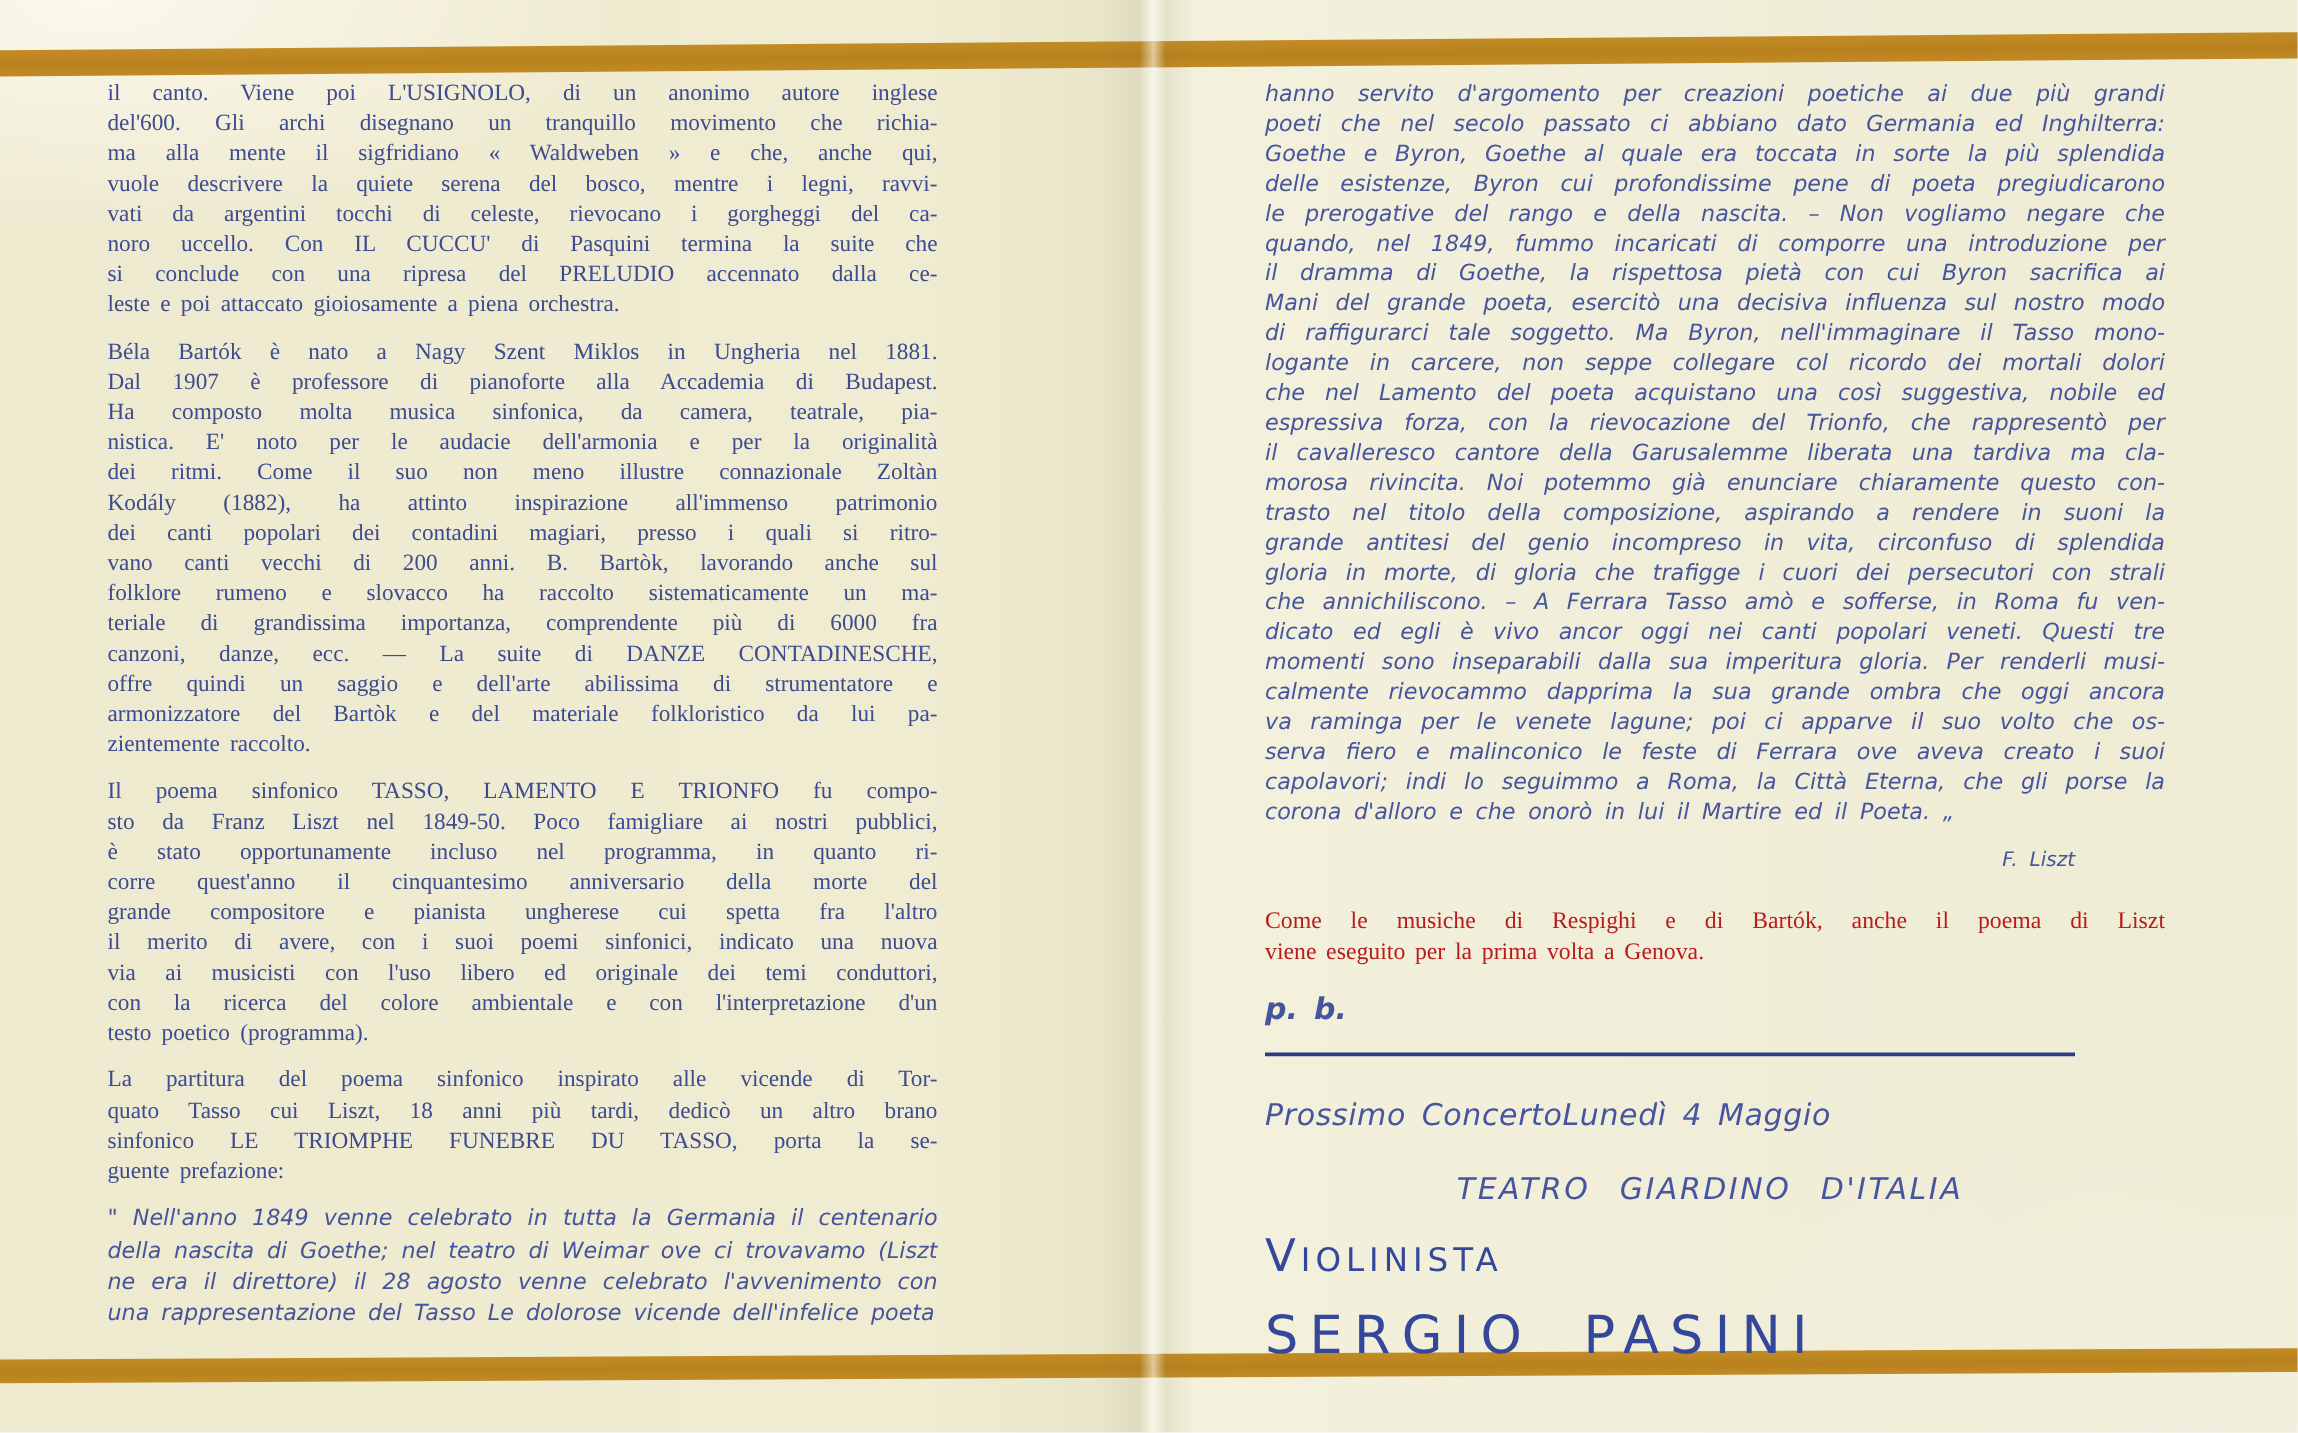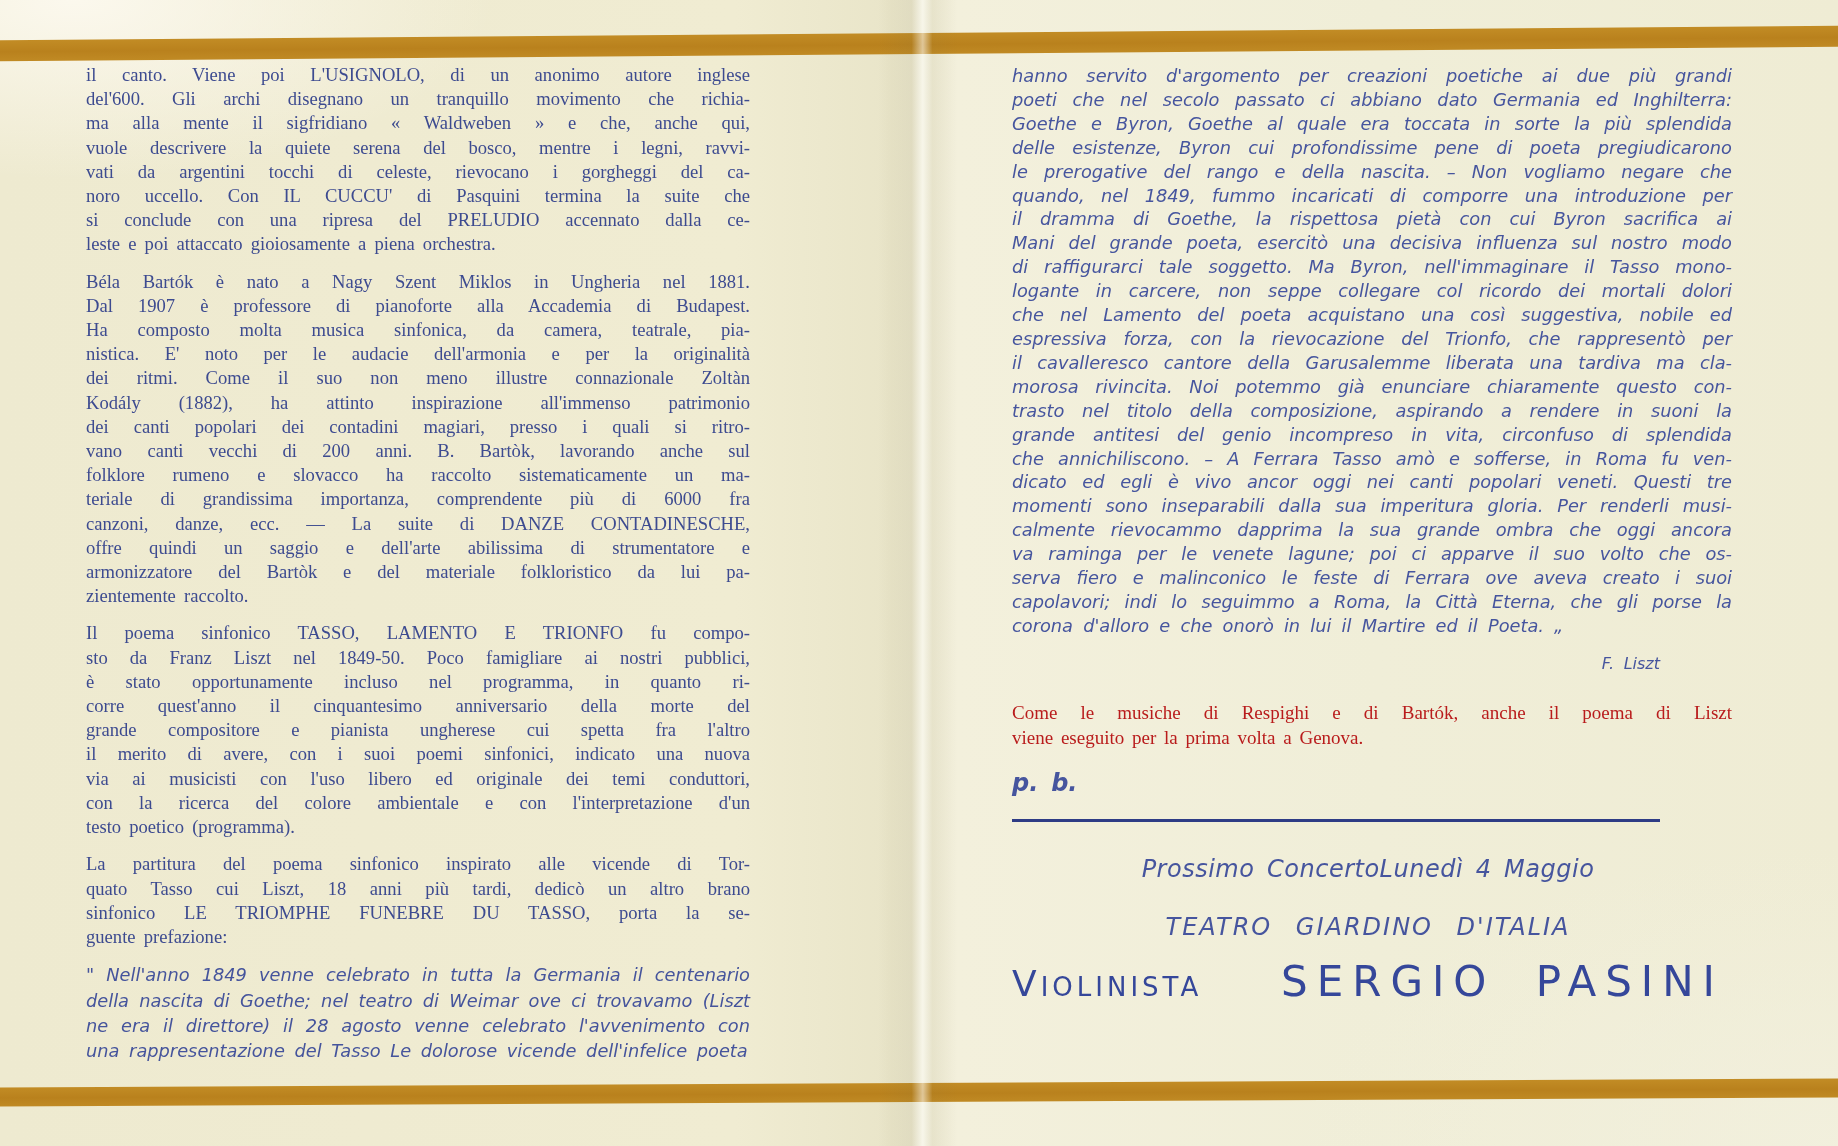--- a/index.html
+++ b/index.html
@@ -26,26 +26,26 @@
   .para.italic-sans{font-family:"DejaVu Sans",sans-serif;font-style:italic;font-size:17.8px;
     line-height:25.4px;color:#45549c;word-spacing:4px;}
 
   .right-col{left:1012px;top:64px;width:720px;font-family:"DejaVu Sans",sans-serif;
     font-style:italic;font-size:17.8px;line-height:23.9px;color:#46559e;word-spacing:4.5px;}
   .signature{margin-top:14px;width:648px;text-align:right;font-size:16px;}
   .note{margin-top:24px;font-family:"Liberation Serif","DejaVu Serif",serif;font-style:normal;
     font-size:19px;line-height:25px;color:#b91c1c;word-spacing:3px;}
   .initials{margin-top:22px;width:648px;text-align:left;font-size:24px;font-weight:bold;}
   .rule{margin-top:23px;width:648px;height:3px;background:#2e3c85;}
-  .concert-row{margin-top:36px;width:712px;display:flex;justify-content:center;
+  .concert-row{margin-top:36px;width:712px;display:flex;justify-content:flex-start;
     font-size:24px;letter-spacing:.5px;}
   .venue{margin-top:35px;width:712px;text-align:center;font-size:24px;
     letter-spacing:2px;word-spacing:14px;}
-  .performer{margin-top:30px;width:712px;display:flex;justify-content:space-between;align-items:baseline;
-    gap:34px;font-style:normal;color:#35479a;}
+  .performer{margin-top:30px;width:712px;display:flex;justify-content:flex-start;align-items:baseline;
+    gap:34px;font-style:normal;color:#35479a;flex-direction:column;}
   .performer .role{display:inline-block;font-size:26px;letter-spacing:4px;}
   .performer .role::first-letter{font-size:36px;}
   .performer .name{display:inline-block;font-size:42px;letter-spacing:9px;word-spacing:18px;}
 </style>
 </head>
 <body>
 
 <div class="bar top"></div>
 <div class="bar bottom"></div>
 
@@ -112,20 +112,21 @@
       <div class="tline">il dramma di Goethe, la rispettosa pietà con cui Byron sacrifica ai</div>
       <div class="tline">Mani del grande poeta, esercitò una decisiva influenza sul nostro modo</div>
       <div class="tline">di raffigurarci tale soggetto. Ma Byron, nell'immaginare il Tasso mono-</div>
       <div class="tline">logante in carcere, non seppe collegare col ricordo dei mortali dolori</div>
       <div class="tline">che nel Lamento del poeta acquistano una così suggestiva, nobile ed</div>
       <div class="tline">espressiva forza, con la rievocazione del Trionfo, che rappresentò per</div>
       <div class="tline">il cavalleresco cantore della Garusalemme liberata una tardiva ma cla-</div>
       <div class="tline">morosa rivincita. Noi potemmo già enunciare chiaramente questo con-</div>
       <div class="tline">trasto nel titolo della composizione, aspirando a rendere in suoni la</div>
       <div class="tline">grande antitesi del genio incompreso in vita, circonfuso di splendida</div>
+      <div class="tline">gloria in morte, di gloria che trafigge i cuori dei persecutori con strali</div>
       <div class="tline">che annichiliscono. – A Ferrara Tasso amò e sofferse, in Roma fu ven-</div>
       <div class="tline">dicato ed egli è vivo ancor oggi nei canti popolari veneti. Questi tre</div>
       <div class="tline">momenti sono inseparabili dalla sua imperitura gloria. Per renderli musi-</div>
       <div class="tline">calmente rievocammo dapprima la sua grande ombra che oggi ancora</div>
       <div class="tline">va raminga per le venete lagune; poi ci apparve il suo volto che os-</div>
       <div class="tline">serva fiero e malinconico le feste di Ferrara ove aveva creato i suoi</div>
       <div class="tline">capolavori; indi lo seguimmo a Roma, la Città Eterna, che gli porse la</div>
       <div class="tline">corona d'alloro e che onorò in lui il Martire ed il Poeta. „</div>
     </div>
   <div class="signature">F. Liszt</div>

